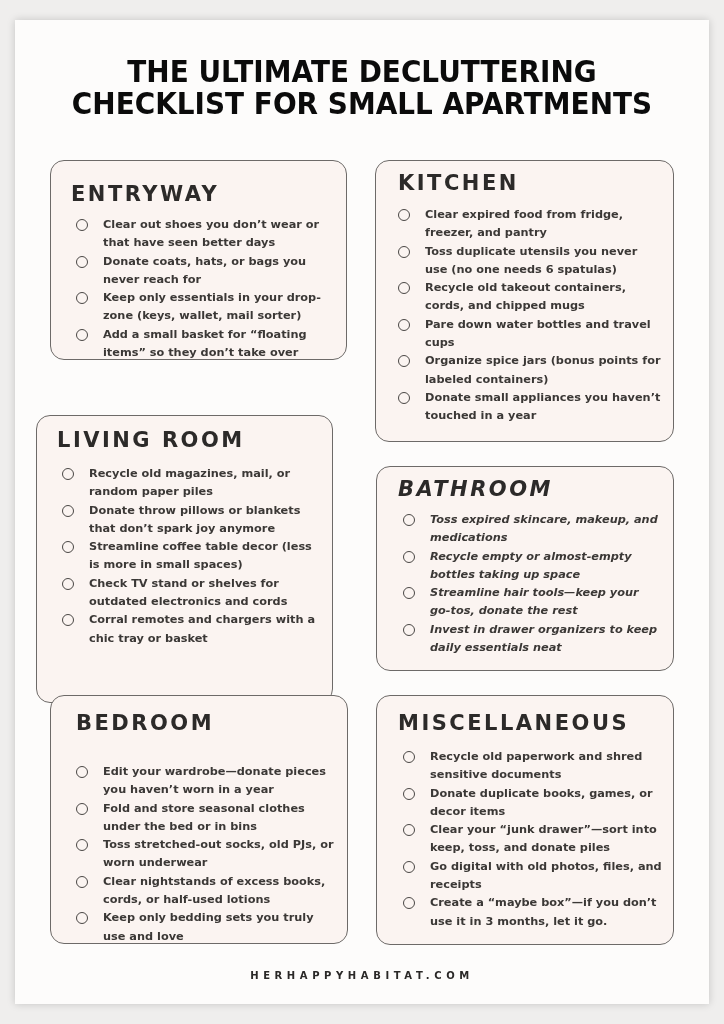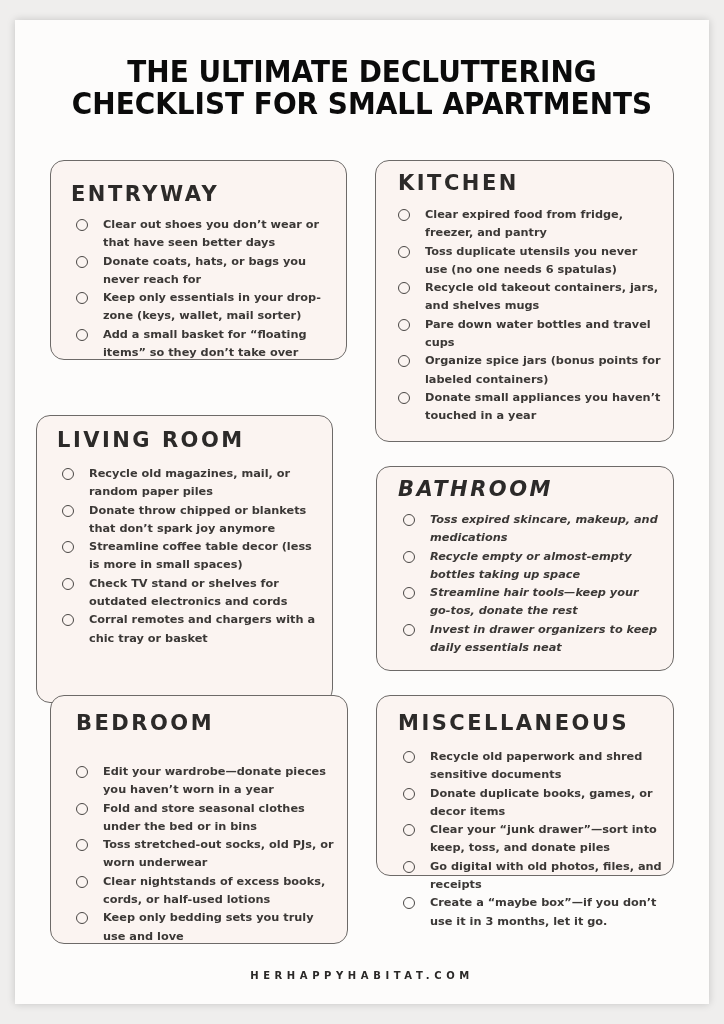--- a/index.html
+++ b/index.html
@@ -55,32 +55,32 @@
     <li class="item"><span class="circle"></span><span>Keep only essentials in your drop-zone (keys, wallet, mail sorter)</span></li>
     <li class="item"><span class="circle"></span><span>Add a small basket for “floating items” so they don’t take over</span></li>
   </ul>
 </div>
 
 <div class="card" style="left:375px;top:160px;width:299px;height:282px;">
   <div class="card-title" style="left:22px;top:10px;">KITCHEN</div>
   <ul class="items" style="left:22px;top:45px;width:265px;">
     <li class="item"><span class="circle"></span><span>Clear expired food from fridge, freezer, and pantry</span></li>
     <li class="item"><span class="circle"></span><span>Toss duplicate utensils you never use (no one needs 6 spatulas)</span></li>
-    <li class="item"><span class="circle"></span><span>Recycle old takeout containers, jars, and shelves mugs</span></li>
+    <li class="item"><span class="circle"></span><span>Recycle old takeout containers, cords, and chipped mugs</span></li>
     <li class="item"><span class="circle"></span><span>Pare down water bottles and travel cups</span></li>
     <li class="item"><span class="circle"></span><span>Organize spice jars (bonus points for labeled containers)</span></li>
     <li class="item"><span class="circle"></span><span>Donate small appliances you haven’t touched in a year</span></li>
   </ul>
 </div>
 
 <div class="card" style="left:36px;top:415px;width:297px;height:288px;">
   <div class="card-title" style="left:20px;top:12px;">LIVING ROOM</div>
   <ul class="items" style="left:25px;top:49px;width:262px;">
     <li class="item"><span class="circle"></span><span>Recycle old magazines, mail, or random paper piles</span></li>
-    <li class="item"><span class="circle"></span><span>Donate throw chipped or blankets that don’t spark joy anymore</span></li>
+    <li class="item"><span class="circle"></span><span>Donate throw pillows or blankets that don’t spark joy anymore</span></li>
     <li class="item"><span class="circle"></span><span>Streamline coffee table decor (less is more in small spaces)</span></li>
     <li class="item"><span class="circle"></span><span>Check TV stand or shelves for outdated electronics and cords</span></li>
     <li class="item"><span class="circle"></span><span>Corral remotes and chargers with a chic tray or basket</span></li>
   </ul>
 </div>
 
 <div class="card" style="left:376px;top:466px;width:298px;height:205px;font-style:italic;">
   <div class="card-title" style="left:21px;top:10px;">BATHROOM</div>
   <ul class="items" style="left:26px;top:44px;width:260px;">
     <li class="item"><span class="circle"></span><span>Toss expired skincare, makeup, and medications</span></li>
@@ -94,21 +94,21 @@
   <div class="card-title" style="left:25px;top:15px;">BEDROOM</div>
   <ul class="items" style="left:25px;top:51px;width:262px;margin-top:16px;">
     <li class="item"><span class="circle"></span><span>Edit your wardrobe—donate pieces you haven’t worn in a year</span></li>
     <li class="item"><span class="circle"></span><span>Fold and store seasonal clothes under the bed or in bins</span></li>
     <li class="item"><span class="circle"></span><span>Toss stretched-out socks, old PJs, or worn underwear</span></li>
     <li class="item"><span class="circle"></span><span>Clear nightstands of excess books, cords, or half-used lotions</span></li>
     <li class="item"><span class="circle"></span><span>Keep only bedding sets you truly use and love</span></li>
   </ul>
 </div>
 
-<div class="card" style="left:376px;top:695px;width:298px;height:181px;">
+<div class="card" style="left:376px;top:695px;width:298px;height:250px;">
   <div class="card-title" style="left:21px;top:15px;">MISCELLANEOUS</div>
   <ul class="items" style="left:26px;top:52px;width:262px;">
     <li class="item"><span class="circle"></span><span>Recycle old paperwork and shred sensitive documents</span></li>
     <li class="item"><span class="circle"></span><span>Donate duplicate books, games, or decor items</span></li>
     <li class="item"><span class="circle"></span><span>Clear your “junk drawer”—sort into keep, toss, and donate piles</span></li>
     <li class="item"><span class="circle"></span><span>Go digital with old photos, files, and receipts</span></li>
     <li class="item"><span class="circle"></span><span>Create a “maybe box”—if you don’t use it in 3 months, let it go.</span></li>
   </ul>
 </div>
 

